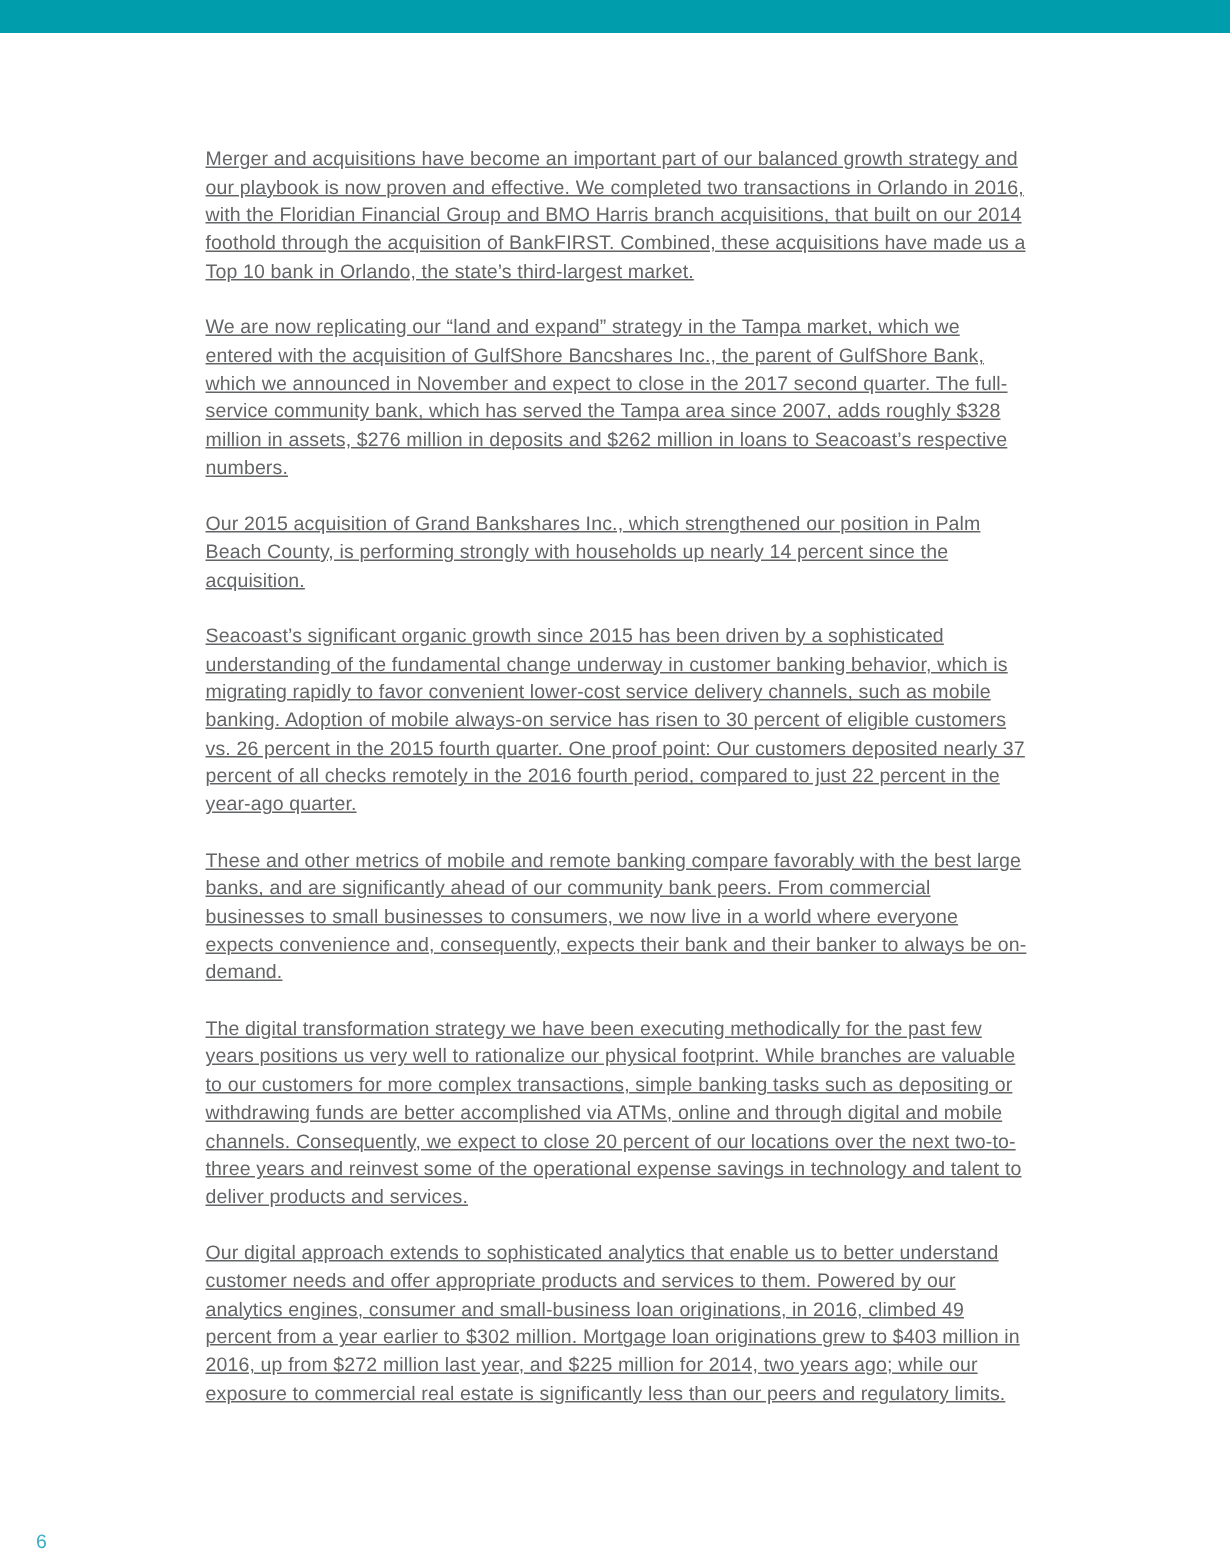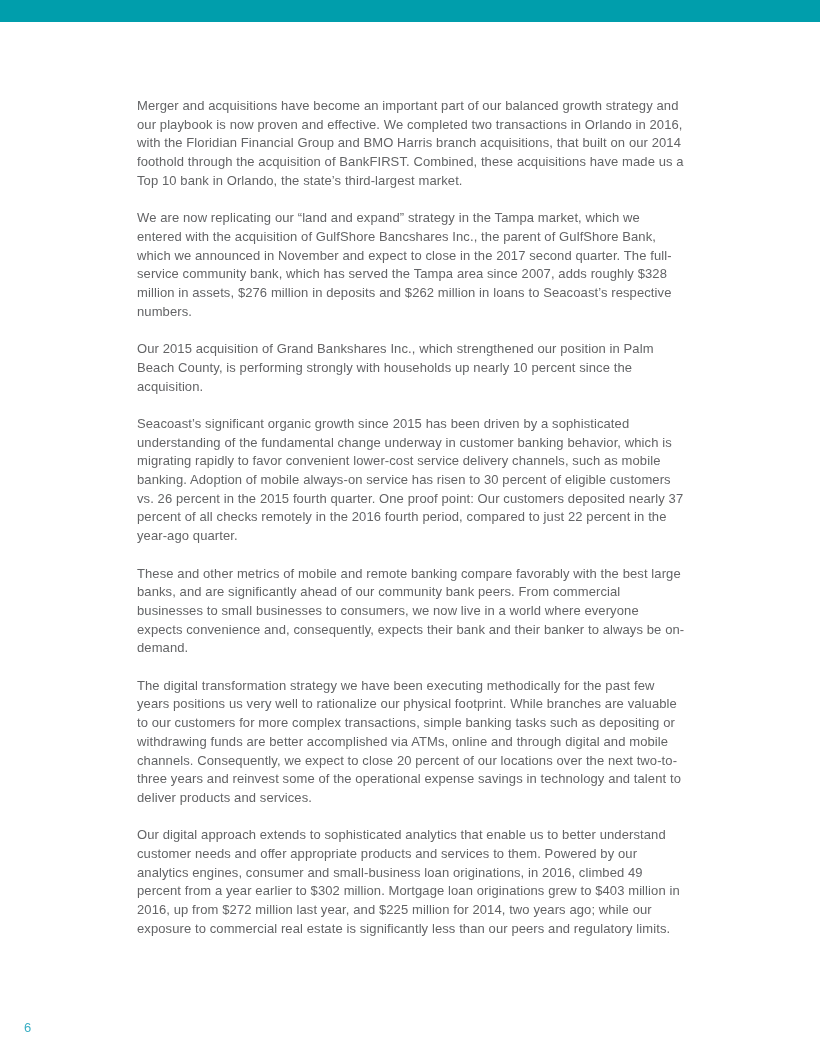--- a/index.html
+++ b/index.html
@@ -19,20 +19,21 @@
     top: 0;
     left: 0;
     width: 820px;
     height: 22px;
   }
   .page-body {
     position: absolute;
     top: 97px;
     left: 137px;
     width: 549px;
+    text-decoration: underline;
   }
   .page-body p {
     margin: 0 0 18.7px 0;
     font-size: 13px;
     line-height: 18.7px;
     letter-spacing: 0.1px;
     text-align: left;
   }
   .page-number {
     position: absolute;
@@ -44,21 +45,21 @@
 </style>
 </head>
 <body style="background: rgb(255, 255, 255);">
 
 <div class="accent-bar" style="background: rgb(0, 158, 172);"></div>
 
 <div class="page-body" style="color: rgb(99, 100, 102);">
   <div id="paragraphs">
       <p>Merger and acquisitions have become an important part of our balanced growth strategy and our playbook is now proven and effective. We completed two transactions in Orlando in 2016, with the Floridian Financial Group and BMO Harris branch acquisitions, that built on our 2014 foothold through the acquisition of BankFIRST. Combined, these acquisitions have made us a Top 10 bank in Orlando, the state’s third-largest market.</p>
       <p>We are now replicating our “land and expand” strategy in the Tampa market, which we entered with the acquisition of GulfShore Bancshares Inc., the parent of GulfShore Bank, which we announced in November and expect to close in the 2017 second quarter. The full-service community bank, which has served the Tampa area since 2007, adds roughly $328 million in assets, $276 million in deposits and $262 million in loans to Seacoast’s respective numbers.</p>
-      <p>Our 2015 acquisition of Grand Bankshares Inc., which strengthened our position in Palm Beach County, is performing strongly with households up nearly 10 percent since the acquisition.</p>
+      <p>Our 2015 acquisition of Grand Bankshares Inc., which strengthened our position in Palm Beach County, is performing strongly with households up nearly 14 percent since the acquisition.</p>
       <p>Seacoast’s significant organic growth since 2015 has been driven by a sophisticated understanding of the fundamental change underway in customer banking behavior, which is migrating rapidly to favor convenient lower-cost service delivery channels, such as mobile banking. Adoption of mobile always-on service has risen to 30 percent of eligible customers vs. 26 percent in the 2015 fourth quarter.  One proof point: Our customers deposited nearly 37 percent of all checks remotely in the 2016 fourth period, compared to just 22 percent in the year-ago quarter.</p>
       <p>These and other metrics of mobile and remote banking compare favorably with the best large banks, and are significantly ahead of our community bank peers. From commercial businesses to small businesses to consumers, we now live in a world where everyone expects convenience and, consequently, expects their bank and their banker to always be on-demand.</p>
       <p>The digital transformation strategy we have been executing methodically for the past few years positions us very well to rationalize our physical footprint. While branches are valuable to our customers for more complex transactions, simple banking tasks such as depositing or withdrawing funds are better accomplished via ATMs, online and through digital and mobile channels. Consequently, we expect to close 20 percent of our locations over the next two-to-three years and reinvest some of the operational expense savings in technology and talent to deliver products and services.</p>
       <p>Our digital approach extends to sophisticated analytics that enable us to better understand customer needs and offer appropriate products and services to them. Powered by our analytics engines, consumer and small-business loan originations, in 2016, climbed 49 percent from a year earlier to $302 million. Mortgage loan originations grew to $403 million in 2016, up from $272 million last year, and $225 million for 2014, two years ago; while our exposure to commercial real estate is significantly less than our peers and regulatory limits.</p>
     </div>
 </div>
 
 <div class="page-number" style="color: rgb(58, 175, 196);">6</div>
 
 </body></html>

